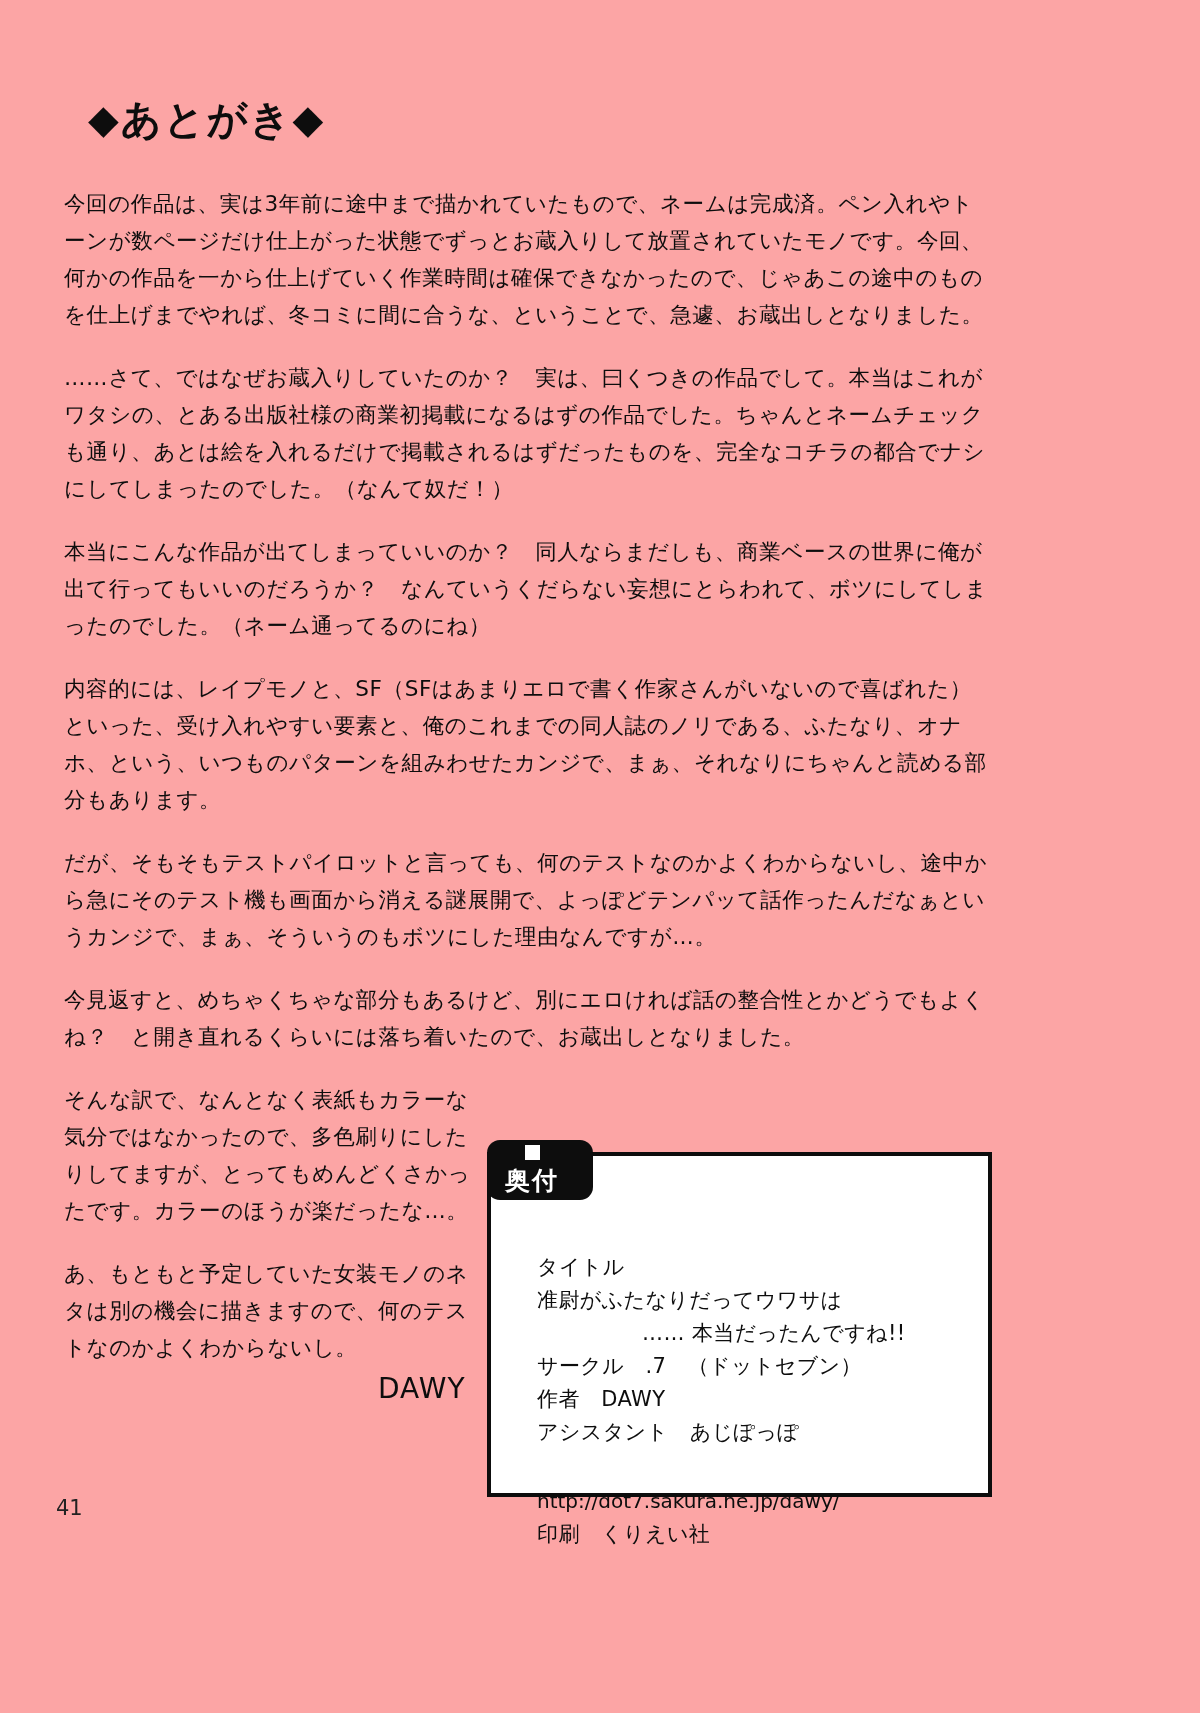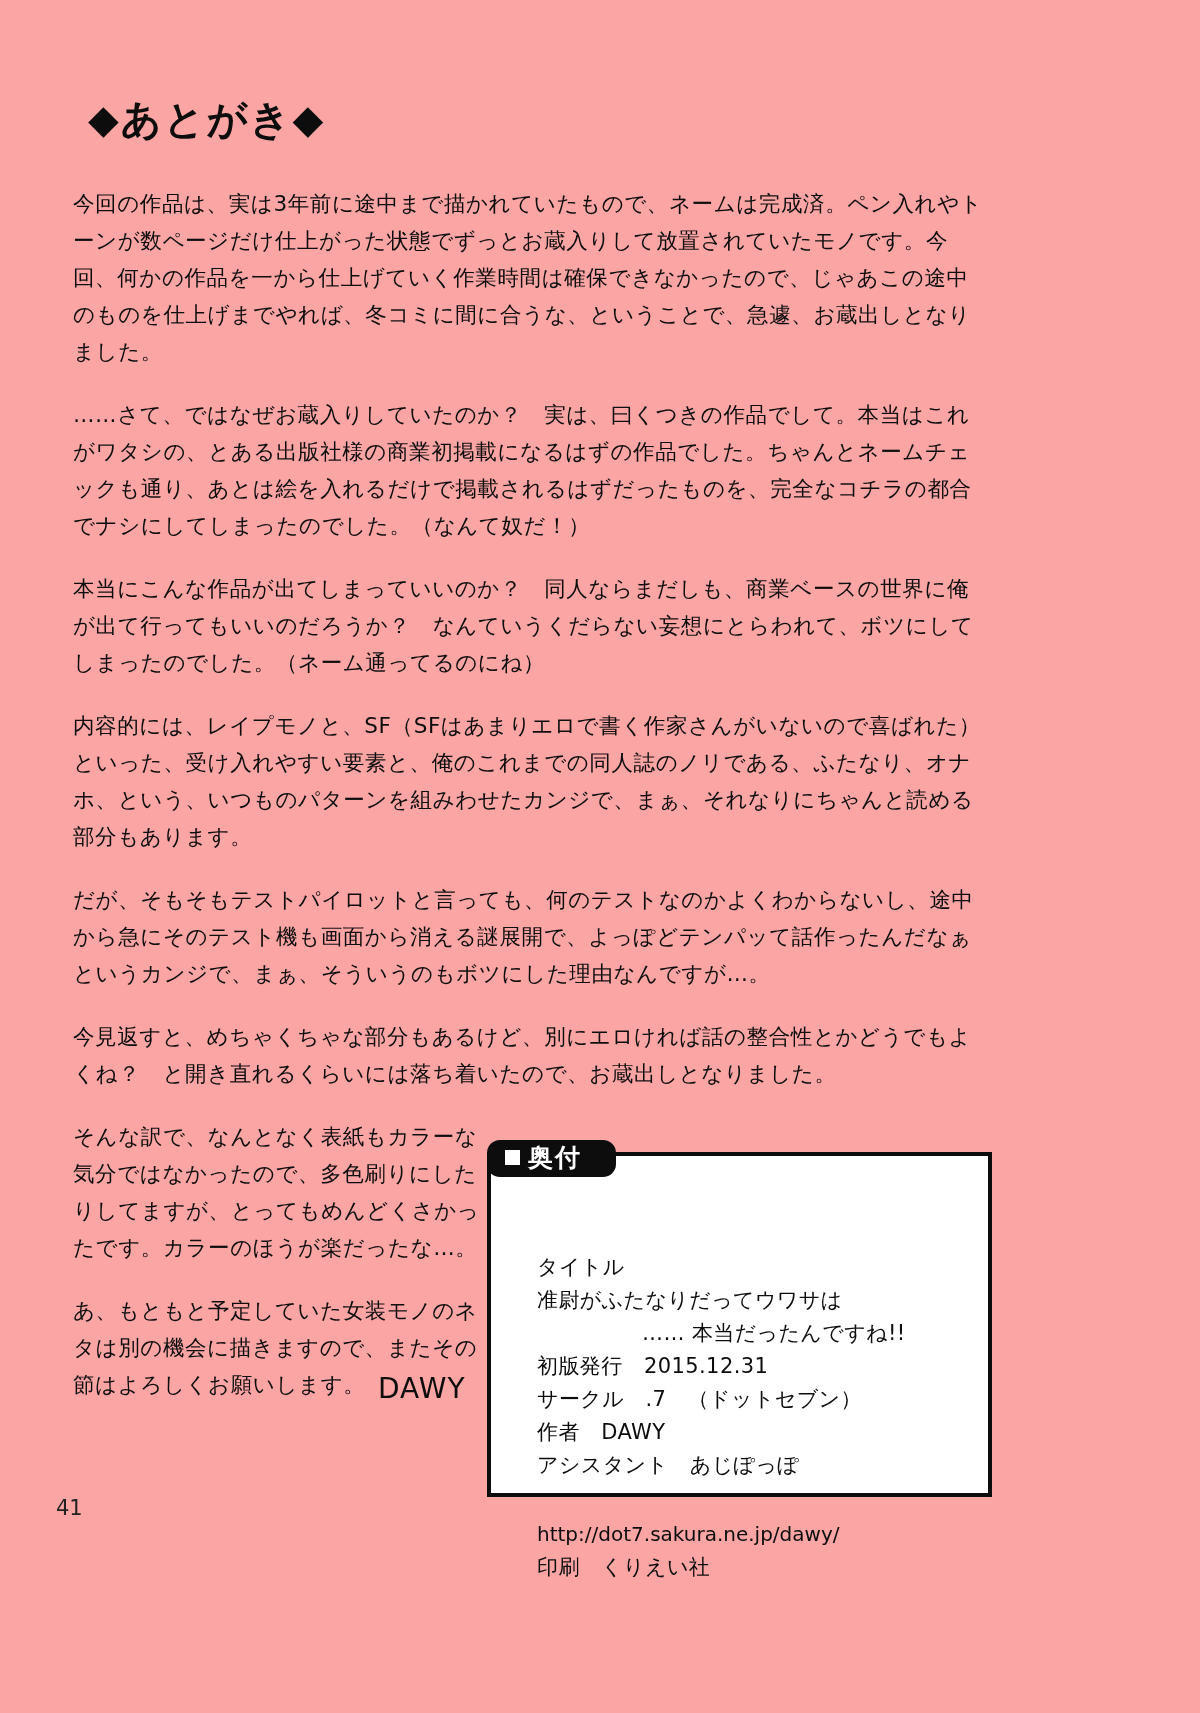--- a/index.html
+++ b/index.html
@@ -37,21 +37,21 @@
     position: absolute;
     left: 60px;
     top: 185px;
     width: 930px;
     font-size: 21.5px;
     line-height: 37px;
     letter-spacing: 0.6px;
     text-align: left;
   }
   .body-text p {
-    margin: 0 0 26px 13px;
+    margin: 0 0 26px 4px;
   }
   .body-text p:last-child {
     margin-bottom: 0;
   }
   
   .body-text p.narrow {
     width: 420px;
   }
 
   
@@ -91,20 +91,21 @@
     color: #ffffff;
     font-size: 25px;
     font-weight: 700;
     padding: 5px 34px 7px 18px;
     border-radius: 13px;
     letter-spacing: 2px;
     display: flex;
     align-items: center;
     gap: 8px;
     line-height: 1;
+    flex-direction: column;
   }
   .colophon-title .sq {
     display: inline-block;
     width: 15px;
     height: 15px;
     background: #ffffff;
   }
   .colophon-body {
     position: absolute;
     left: 537px;
@@ -135,37 +136,36 @@
   <div class="afterword-heading">◆あとがき◆</div>
 
   <div class="body-text">
     <p>今回の作品は、実は3年前に途中まで描かれていたもので、ネームは完成済。ペン入れやトーンが数ページだけ仕上がった状態でずっとお蔵入りして放置されていたモノです。今回、何かの作品を一から仕上げていく作業時間は確保できなかったので、じゃあこの途中のものを仕上げまでやれば、冬コミに間に合うな、ということで、急遽、お蔵出しとなりました。</p>
     <p>……さて、ではなぜお蔵入りしていたのか？　実は、曰くつきの作品でして。本当はこれがワタシの、とある出版社様の商業初掲載になるはずの作品でした。ちゃんとネームチェックも通り、あとは絵を入れるだけで掲載されるはずだったものを、完全なコチラの都合でナシにしてしまったのでした。（なんて奴だ！）</p>
     <p>本当にこんな作品が出てしまっていいのか？　同人ならまだしも、商業ベースの世界に俺が出て行ってもいいのだろうか？　なんていうくだらない妄想にとらわれて、ボツにしてしまったのでした。（ネーム通ってるのにね）</p>
     <p>内容的には、レイプモノと、SF（SFはあまりエロで書く作家さんがいないので喜ばれた）といった、受け入れやすい要素と、俺のこれまでの同人誌のノリである、ふたなり、オナホ、という、いつものパターンを組みわせたカンジで、まぁ、それなりにちゃんと読める部分もあります。</p>
     <p>だが、そもそもテストパイロットと言っても、何のテストなのかよくわからないし、途中から急にそのテスト機も画面から消える謎展開で、よっぽどテンパッて話作ったんだなぁというカンジで、まぁ、そういうのもボツにした理由なんですが…。</p>
     <p>今見返すと、めちゃくちゃな部分もあるけど、別にエロければ話の整合性とかどうでもよくね？　と開き直れるくらいには落ち着いたので、お蔵出しとなりました。</p>
     <p class="narrow">そんな訳で、なんとなく表紙もカラーな気分ではなかったので、多色刷りにしたりしてますが、とってもめんどくさかったです。カラーのほうが楽だったな…。</p>
-    <p class="narrow">あ、もともと予定していた女装モノのネタは別の機会に描きますので、またその節はよろしくお願いします。</p>
+    <p class="narrow">あ、もともと予定していた女装モノのネタは別の機会に描きますので、何のテストなのかよくわからないし。</p>
   </div>
 
   <div class="signature">DAWY</div>
 
   <div class="colophon"></div>
 
   <div class="colophon-title">
     <span class="sq"></span>
     <span>奥付</span>
   </div>
 
   <div class="colophon-body">
     <div class="line">タイトル</div>
     <div class="line">准尉がふたなりだってウワサは</div>
     <div class="line indent">…… 本当だったんですね!!</div>
-    <div class="line">初版発行　2015.12.31</div>
     <div class="line">サークル　.7　（ドットセブン）</div>
     <div class="line">作者　DAWY</div>
     <div class="line">アシスタント　あじぽっぽ</div>
     <div class="line url">http://dot7.sakura.ne.jp/dawy/</div>
     <div class="line">印刷　くりえい社</div>
   </div>
 
   <div class="page-number">41</div>
 
 </div>

